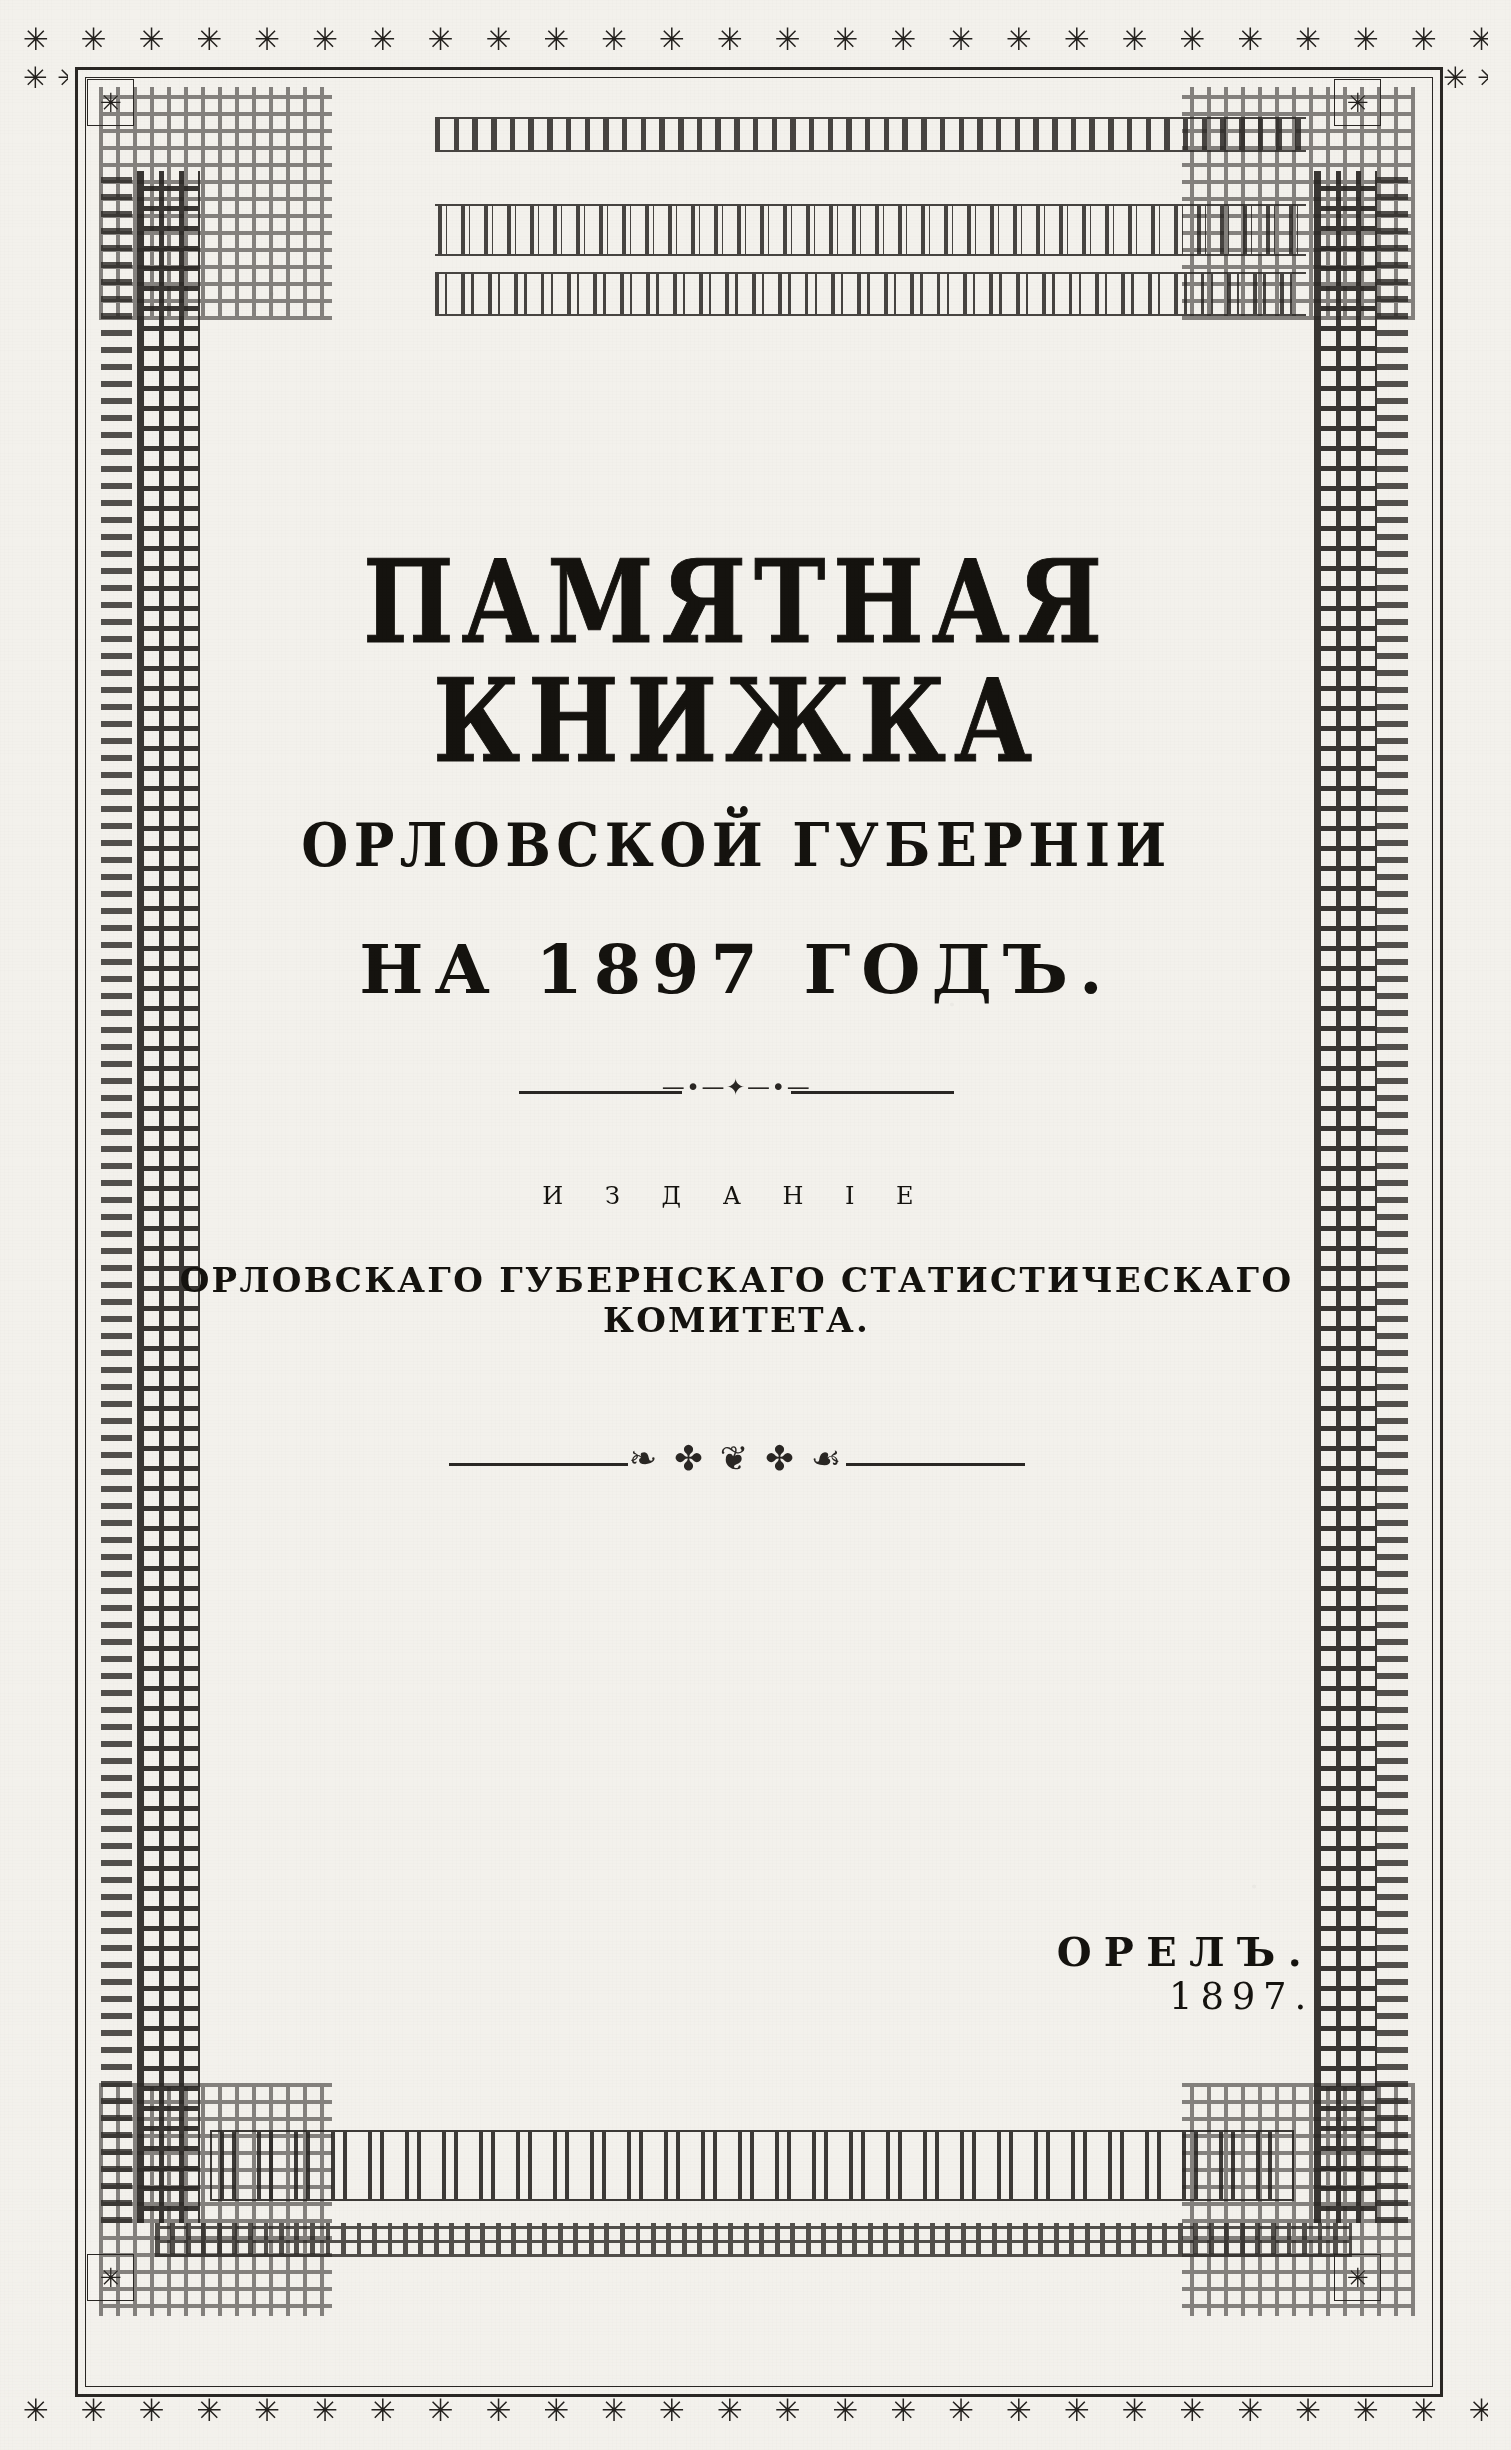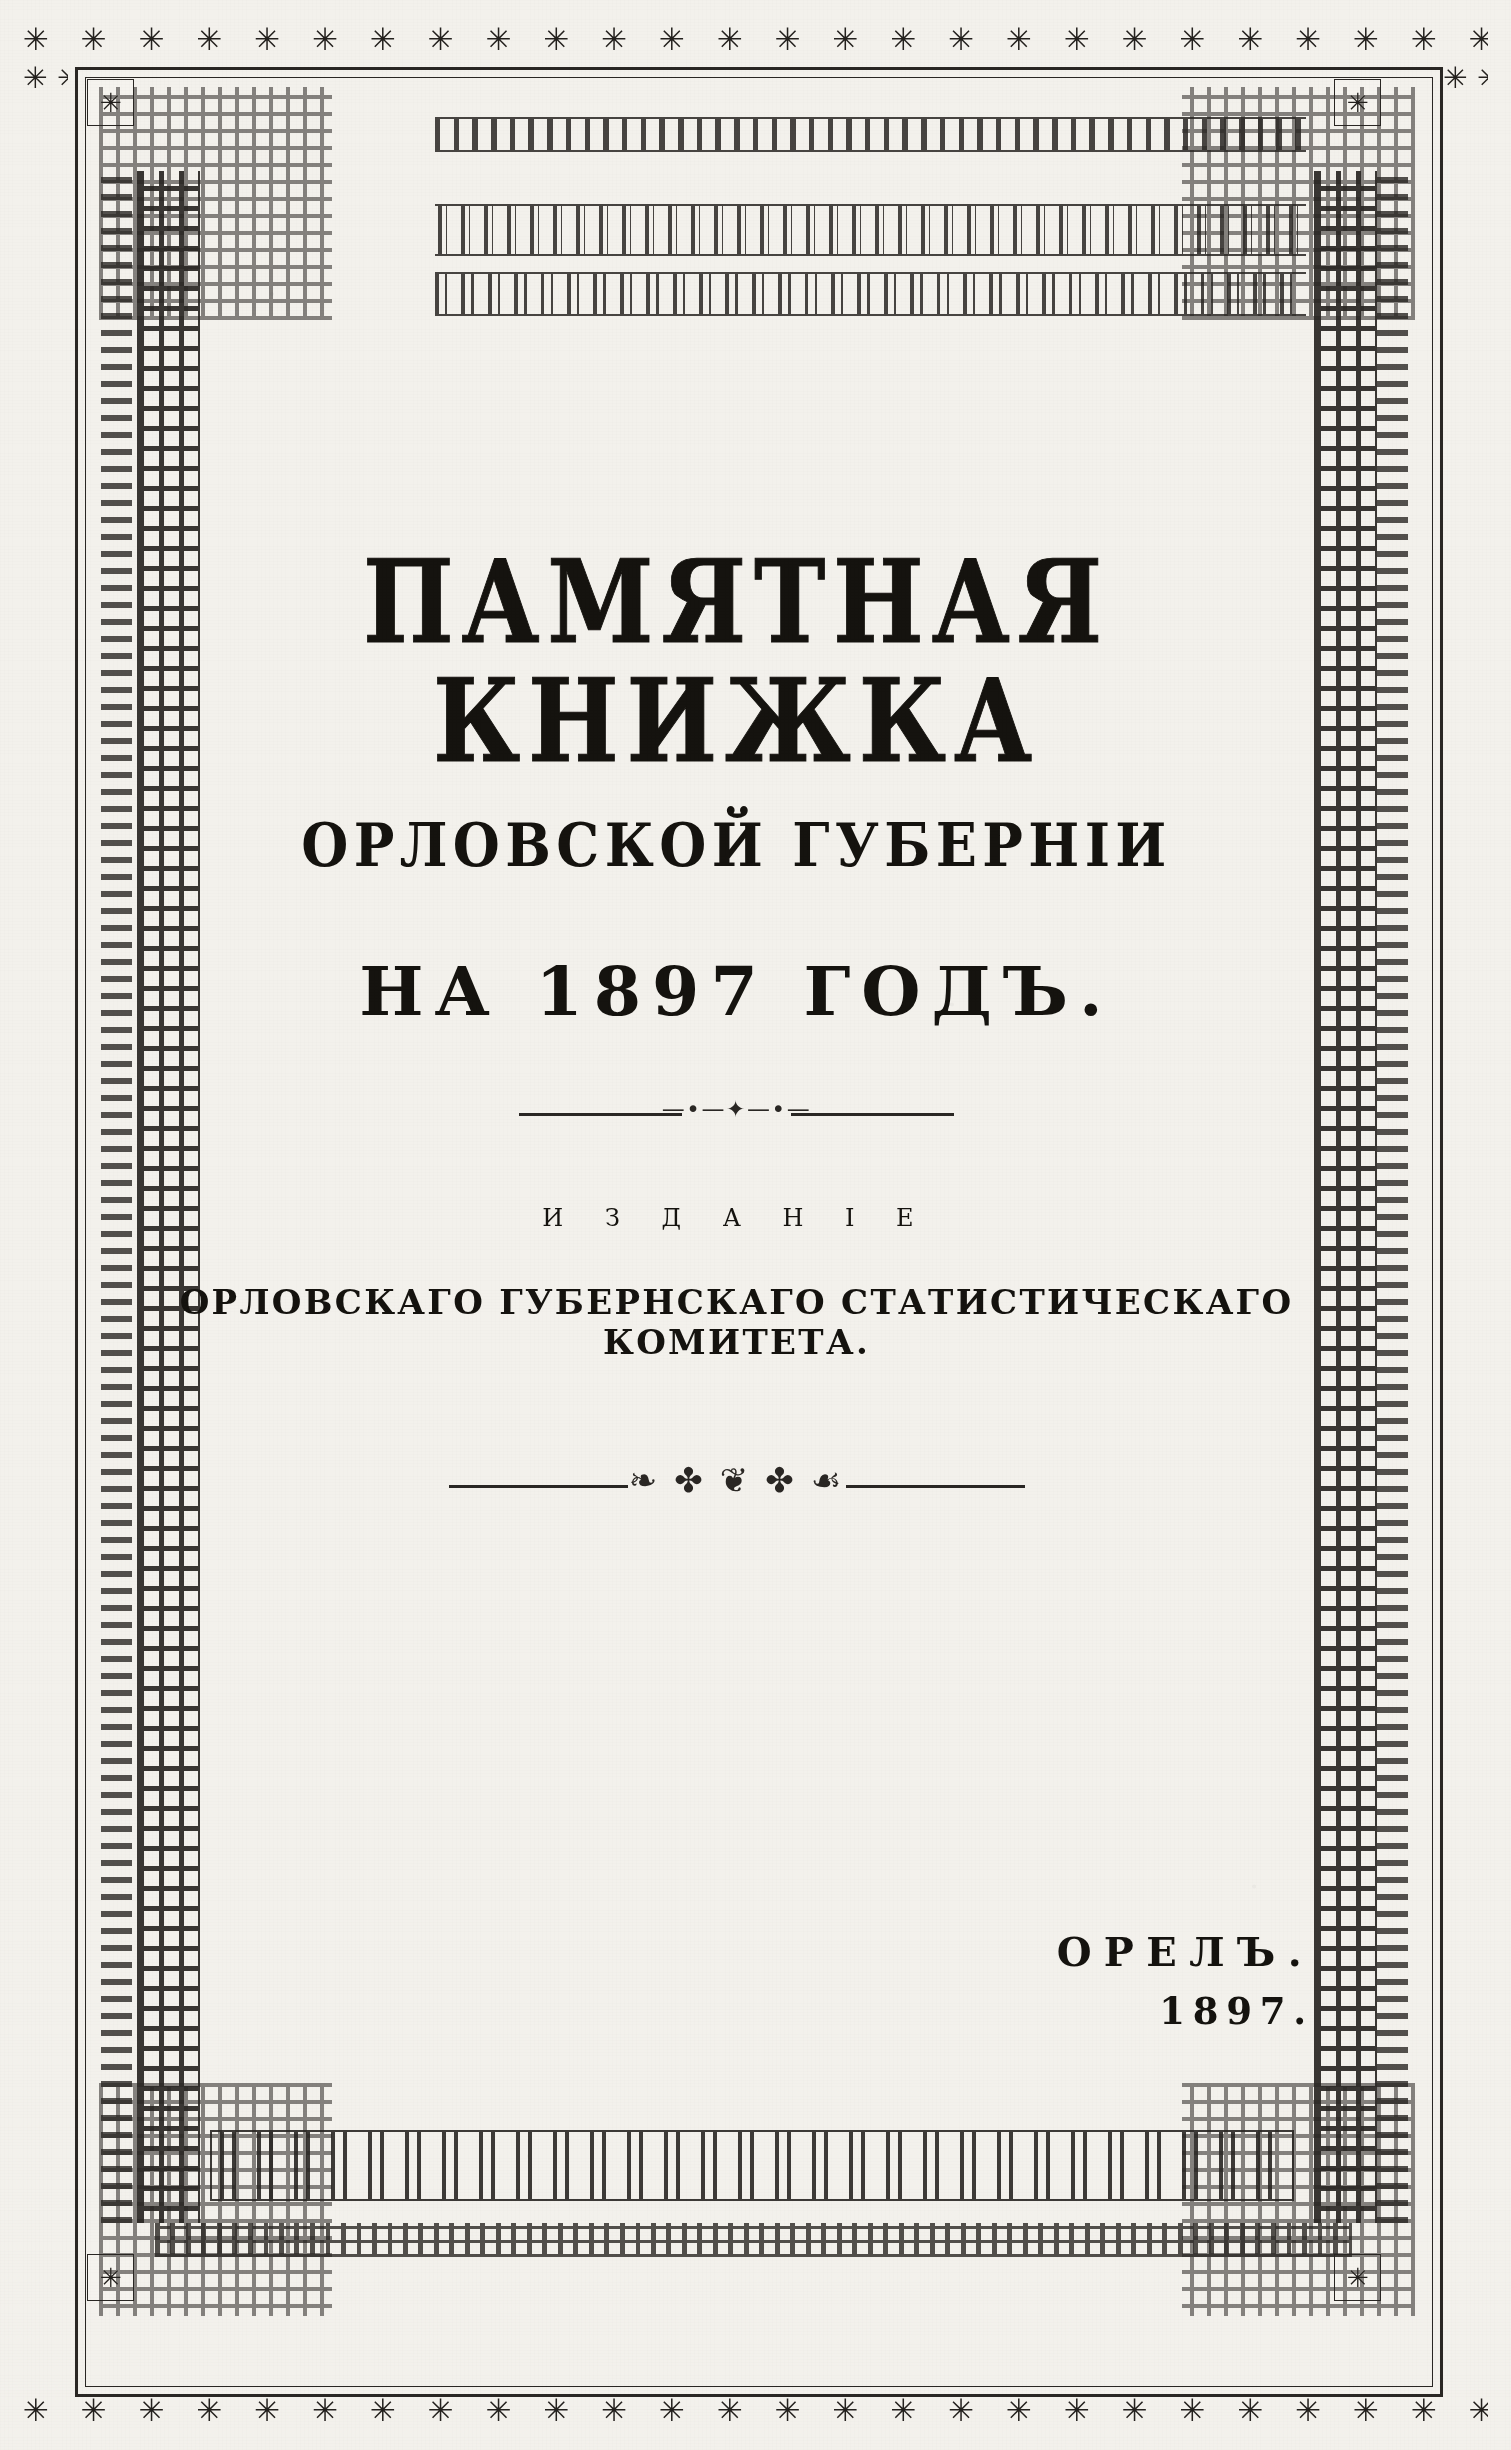--- a/index.html
+++ b/index.html
@@ -222,21 +222,21 @@
     margin: 50px 0 0 0;
     transform: scaleY(1.1);
   }
 
   .year-line {
     font-family: "DejaVu Serif", serif;
     font-weight: 700;
     font-size: 68px;
     letter-spacing: 11px;
     color: #15130f;
-    margin: 74px 0 0 0;
+    margin: 52px 0 0 0;
   }
 
   .divider-1 {
     margin: 75px auto 0 auto;
     width: 435px;
     height: 17px;
     position: relative;
   }
   .divider-1::before,
   .divider-1::after {
@@ -322,25 +322,25 @@
   }
   .printer {
     font-family: "DejaVu Serif", serif;
     font-size: 37px;
     letter-spacing: 1.6px;
     color: #15130f;
     margin: 18.7px 0 0 0;
   }
   .imprint-year {
     font-family: "DejaVu Serif", serif;
-    font-weight: 700;
+    font-weight: 400;
     font-size: 37px;
     letter-spacing: 7.8px;
     color: #15130f;
-    margin: 14px 0 0 0;
+    margin: 0 0 0 0;
   }
 </style>
 </head>
 <body>
 
 <div class="page">
 
   <div class="band aster-top">✳ ✳ ✳ ✳ ✳ ✳ ✳ ✳ ✳ ✳ ✳ ✳ ✳ ✳ ✳ ✳ ✳ ✳ ✳ ✳ ✳ ✳ ✳ ✳ ✳ ✳ ✳ ✳ ✳ ✳ ✳ ✳ ✳ ✳ ✳ ✳ ✳ ✳ ✳ ✳ ✳ ✳ ✳</div>
   <div class="band aster-bottom">✳ ✳ ✳ ✳ ✳ ✳ ✳ ✳ ✳ ✳ ✳ ✳ ✳ ✳ ✳ ✳ ✳ ✳ ✳ ✳ ✳ ✳ ✳ ✳ ✳ ✳ ✳ ✳ ✳ ✳ ✳ ✳ ✳ ✳ ✳ ✳ ✳ ✳ ✳ ✳ ✳ ✳ ✳</div>
   <div class="band aster-left">✳ ✳ ✳ ✳ ✳ ✳ ✳ ✳ ✳ ✳ ✳ ✳ ✳ ✳ ✳ ✳ ✳ ✳ ✳ ✳ ✳ ✳ ✳ ✳ ✳ ✳ ✳ ✳ ✳ ✳ ✳ ✳ ✳ ✳ ✳ ✳ ✳ ✳ ✳ ✳ ✳ ✳ ✳ ✳ ✳ ✳ ✳ ✳</div>

